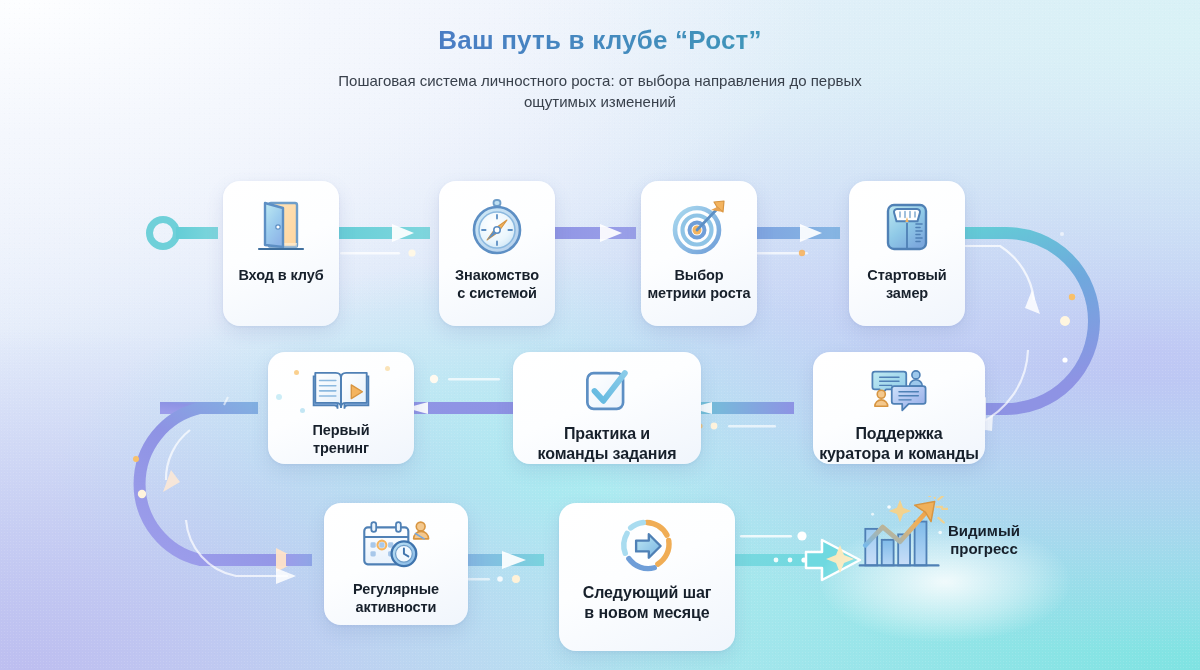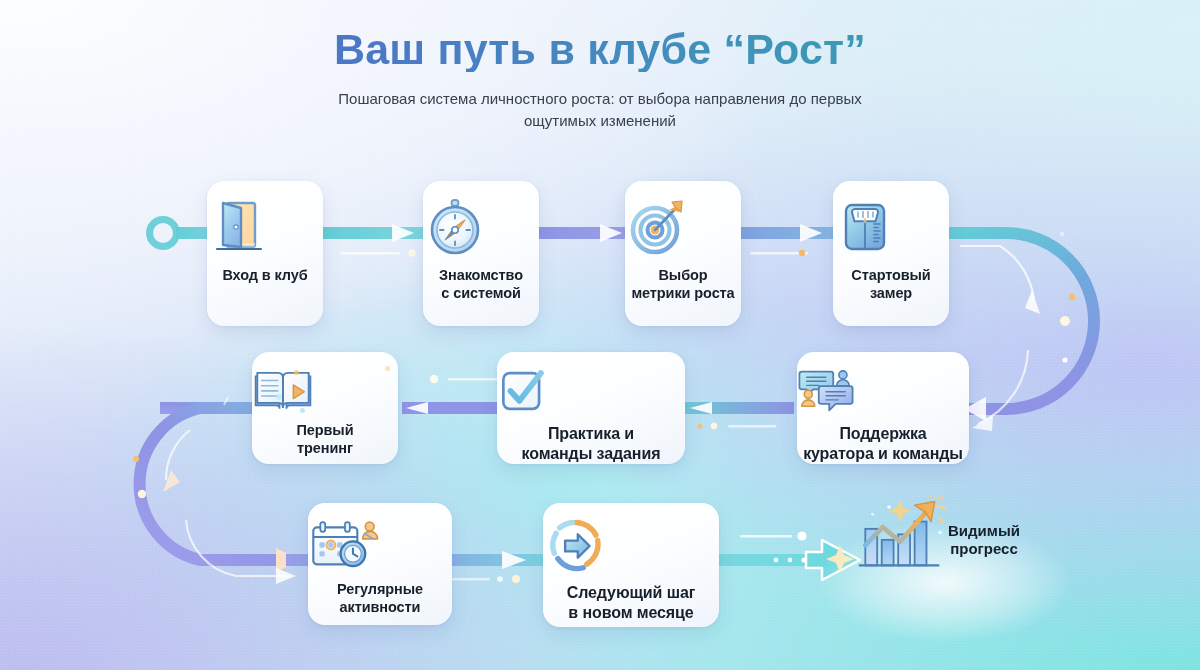--- a/index.html
+++ b/index.html
@@ -24,41 +24,41 @@
   .bg-noise{position:absolute;inset:0;opacity:.22;
     background-image:
       radial-gradient(rgba(255,255,255,.55) .5px, transparent .6px),
       radial-gradient(rgba(120,140,190,.16) .5px, transparent .6px);
     background-size:3px 3px, 5px 5px;
     background-position:0 0, 2px 1px;}
 
   
   .header{position:absolute;left:0;right:0;top:26px;text-align:center;}
   .title{
-    font-size:43px;font-weight:bold;letter-spacing:.2px;line-height:1.08;
+    font-size:26px;font-weight:bold;letter-spacing:.2px;line-height:1.08;
     background:linear-gradient(92deg,#4f63c4 0%,#4a7ec4 38%,#3f94b9 62%,#3aa6ab 100%);
     -webkit-background-clip:text;background-clip:text;color:transparent;
     margin:0;padding:0 20px;
   }
   .subtitle{
     margin:16px auto 8px;max-width:560px;color:#39414c;
     font-size:15px;line-height:1.42;font-weight:400;
   }
 
   
   .flow{position:absolute;inset:0;}
   .flow svg{position:absolute;inset:0;width:1200px;height:670px;}
 
   
   .card{
     position:absolute;border-radius:17px;
     background:linear-gradient(157deg,#ffffff 0%,#fdfeff 45%,#f0f5fc 100%);
     box-shadow:0 7px 18px rgba(86,108,170,.14), 0 1px 3px rgba(86,108,170,.10);
-    display:flex;flex-direction:column;justify-content:flex-start;
-    padding-top:14px;box-sizing:border-box;
+    display:flex;flex-direction:column;align-items:center;justify-content:flex-start;
+    padding-top:14px;box-sizing:border-box;margin-left:16px;
   }
   .card .ico{width:64px;height:64px;display:block;flex:0 0 auto;}
   .card .cap{
     margin-top:8px;text-align:center;color:#17202b;
     font-size:14.5px;font-weight:bold;line-height:1.22;
     padding:0 6px;letter-spacing:-.1px;
   }
   .card.narrow .cap{font-size:16px;}
 
   
@@ -436,21 +436,21 @@
       <circle cx="70" cy="9" r="5" fill="#f4c88d" stroke="#d79541" stroke-width="1.8"></circle>
       <path d="M62 23 a8.5 8.5 0 0 1 17 0 Z" fill="#f4c88d" stroke="#d79541" stroke-width="1.8" stroke-linejoin="round"></path>
       <path d="M64 17 l10 6" stroke="#7aa9dd" stroke-width="1.8" stroke-linecap="round"></path>
     </svg>
     <div class="cap">
       <span>Регулярные</span><br>
       <span>активности</span>
     </div>
   </div>
 
-  <div class="card narrow" style="left:543px;top:503px;width:176px;height:124px;">
+  <div class="card narrow" style="left:543px;top:503px;width:176px;height:148px;">
     <svg class="ico" style="width:66px;height:58px;" viewBox="0 0 64 64">
       <defs>
         <linearGradient id="cyArrow" x1="0" y1="0" x2="1" y2="1">
           <stop offset="0%" stop-color="#bfe8f4"></stop>
             <stop offset="100%" stop-color="#77b4e2"></stop>
         </linearGradient>
       </defs>
       <path d="M32 6 A26 26 0 0 1 54 20" fill="none" stroke="#f0ad55" stroke-width="6" stroke-linecap="round"></path>
       <path d="M56 26 A26 26 0 0 1 44 52" fill="none" stroke="#f0ad55" stroke-width="6" stroke-linecap="round"></path>
       <path d="M40 56 A26 26 0 0 1 12 46" fill="none" stroke="#6f9ed8" stroke-width="6" stroke-linecap="round"></path>

